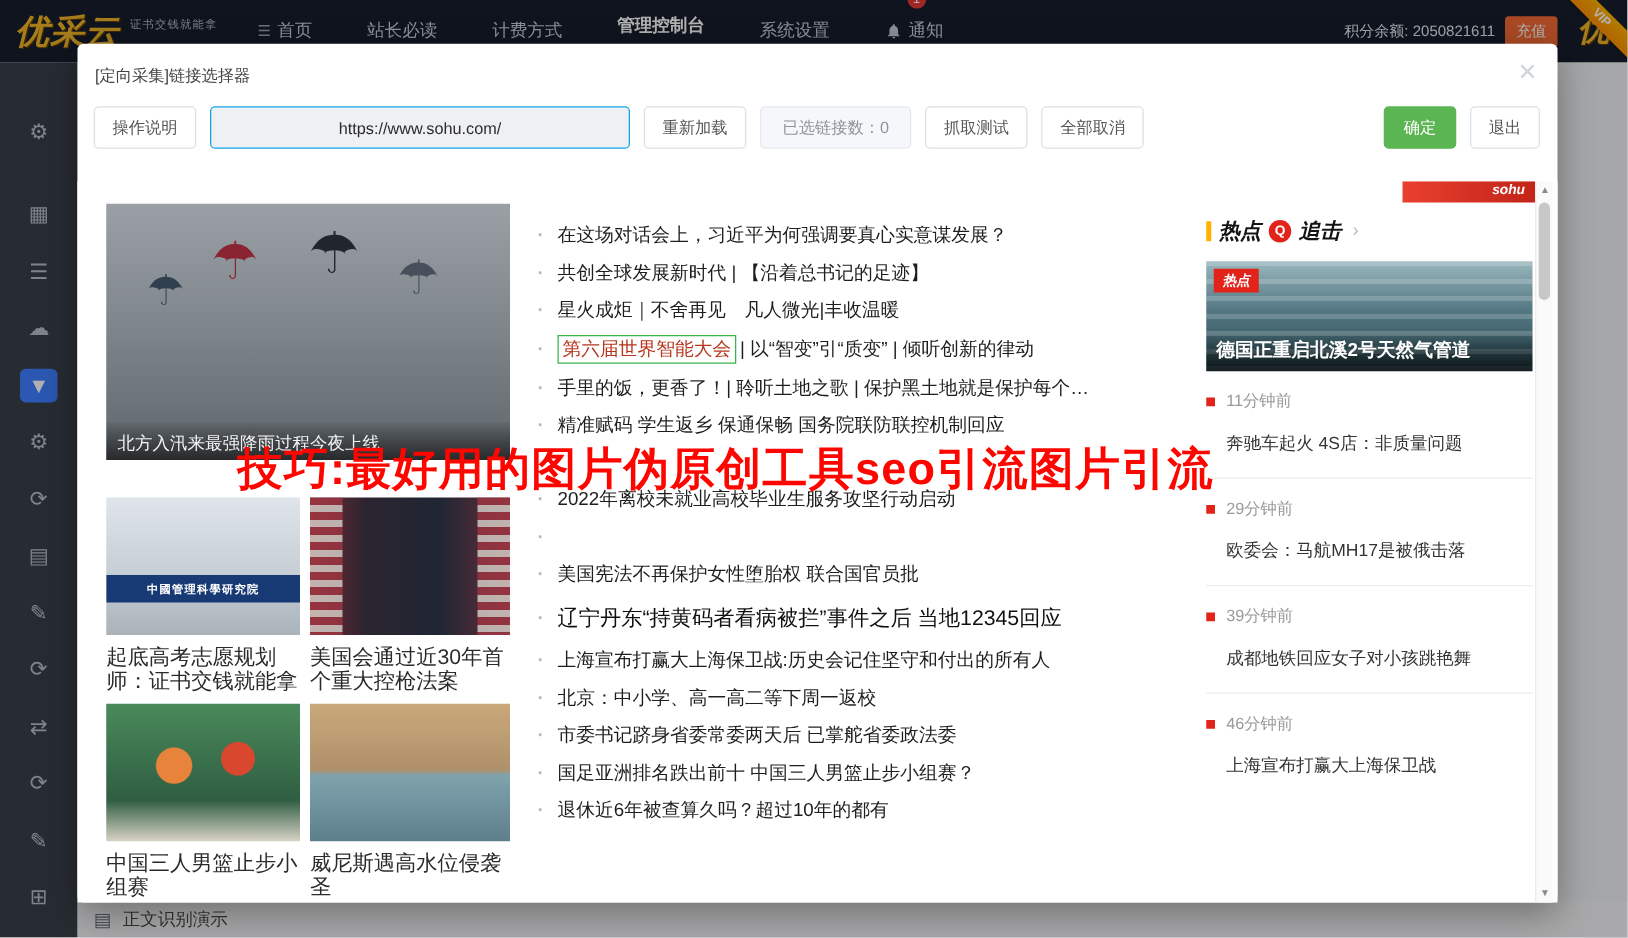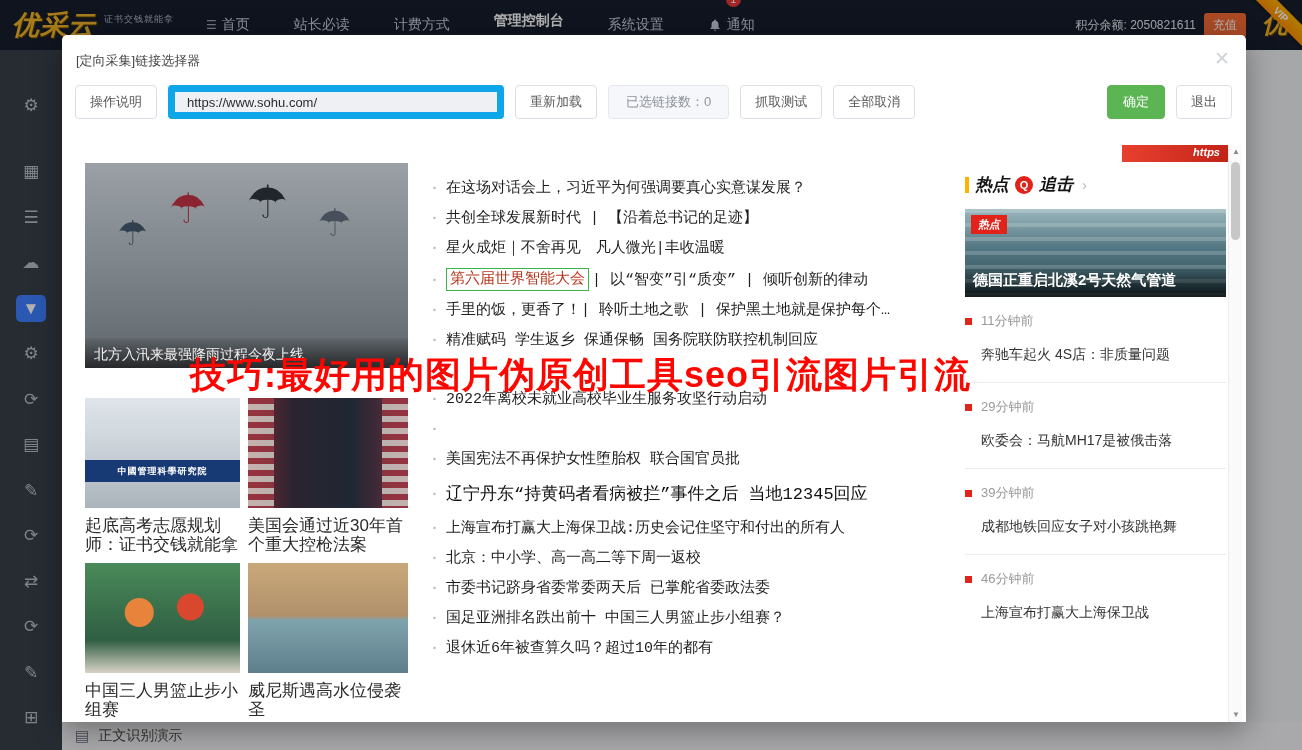--- a/index.html
+++ b/index.html
@@ -32,21 +32,21 @@
   .bottom-row .s-icon2 { color:#6b7280; font-size:15px; }
 
   .overlay { position:absolute; inset:0; background:rgba(0,0,0,.3); z-index:10; }
 
   
   .modal { position:absolute; left:62px; top:35px; width:1184px; height:687px; background:#fff; border-radius:5px; box-shadow:0 8px 30px rgba(0,0,0,.35); z-index:20; }
   .modal-title { font-size:13px; color:#444; padding:17px 0 0 14px; }
   .modal-close { position:absolute; top:14px; right:16px; font-size:19px; color:#cfd4da; cursor:pointer; line-height:1; }
   .m-toolbar { display:flex; align-items:center; gap:11px; padding:15px 14px 0 13px; }
   .btn { height:34px; padding:0 14px; border:1px solid #dcdfe6; border-radius:4px; background:#fff; color:#555; font-size:13px; cursor:pointer; white-space:nowrap; }
-  .url-input { width:336px; height:34px; background:#eef0f4; border:7px solid #0ea5e9; border-radius:4px; padding:0 12px; font-size:13px; color:#2c2c2c; }
+  .url-input { width:336px; height:34px; background:#eef0f4; border:1px solid #0ea5e9; border-radius:4px; padding:0 12px; font-size:13px; color:#2c2c2c;text-align:center; }
   .count-box { height:34px; line-height:32px; padding:0 17px; background:#f5f7fa; border:1px solid #e4e7ed; border-radius:4px; color:#8f949b; font-size:13px; }
   .spacer { flex:1; }
   .btn-confirm { background:#5ab552; border-color:#5ab552; color:#fff; padding:0 15px; }
 
   
   .page-area { position:absolute; top:110px; left:0; right:0; bottom:0; background:#fff; overflow:hidden; }
 
   .banner { position:absolute; left:1060px; top:0; width:106px; height:17px; background:linear-gradient(90deg,#e8402f,#c22418); color:#fff; font-size:11px; font-style:italic; font-weight:bold; text-align:right; padding:1px 8px 0 0; }
 
   .hero { position:absolute; left:23px; top:18px; width:323px; height:205px; overflow:hidden; cursor:pointer;
@@ -59,21 +59,21 @@
   .card-cap { margin-top:8px; font-size:17px; color:#2b2b2b; line-height:19px; }
   .img-building { background:linear-gradient(180deg,#dfe5ea 0%,#c4ccd3 60%,#aab3ba 100%); }
   .sign-band { position:absolute; left:0; right:0; bottom:26px; height:22px; background:#173a75; color:#fff; font-size:9px; font-weight:bold; text-align:center; line-height:22px; letter-spacing:1px; }
   .img-biden { background:linear-gradient(90deg,#7a2c35 0%,#2b2430 28%,#1f2733 65%,#6b2c3a 100%); }
   .flagline { position:absolute; top:0; bottom:0; width:26px; background:repeating-linear-gradient(180deg,#9e3642 0 6px,#d8d3cc 6px 12px); opacity:.8; }
   .img-basket { background:radial-gradient(circle at 35% 45%, #e8833c 0 14px, transparent 15px), radial-gradient(circle at 68% 40%, #d9472f 0 13px, transparent 14px), linear-gradient(180deg,#4a8a5a 0%,#2f5e42 70%,#d8d2c6 100%); }
   .img-venice { background:linear-gradient(180deg,#c9a97a 0%,#b0906a 48%,#7fa3ad 52%,#5d7f8c 100%); }
   .img-pipes { background:repeating-linear-gradient(180deg, rgba(255,255,255,.18) 0 4px, transparent 4px 14px), linear-gradient(180deg,#9ab7bd 0%,#527682 45%,#2b4a52 100%); }
 
   .news-col { position:absolute; left:368px; top:33px; width:540px; }
-  .nrow { display:flex; align-items:flex-end; margin-bottom:9px;font-family:Liberation Mono, monospace; }
+  .nrow { display:flex; align-items:center; margin-bottom:9px; }
   .ndot { width:16px; color:#b9b9b9; font-size:15px; line-height:21px; flex:none; }
   .ndot::before { content:"·"; font-weight:bold; }
   .ntext { font-size:15px; color:#1e1e1e; line-height:21px; cursor:pointer; white-space:nowrap; }
   .boxed { border:1px solid #39b54a; color:#b5361d; padding:0 3px; margin-right:3px; }
   .nrow.gap-wm { margin-top:38px; }
   .nrow.big { margin:14px 0 13px; }
   .nrow.big .ntext { font-size:17px; color:#101010; }
 
   .watermark { position:absolute; left:128px; top:206px; width:1000px; font-size:36px; font-weight:bold; color:#fe0600; letter-spacing:1px; white-space:nowrap; z-index:6; }
 
@@ -174,21 +174,21 @@
       <span class="count-box">已选链接数：0</span>
       <button class="btn">抓取测试</button>
       <button class="btn">全部取消</button>
       <span class="spacer"></span>
       <button class="btn btn-confirm">确定</button>
       <button class="btn">退出</button>
     </div>
 
     <div class="page-area">
 
-      <div class="banner">https</div>
+      <div class="banner">sohu</div>
 
       <div class="hero">
         <span class="umb" style="left:26%;top:12%;font-size:42px;color:#8a2430;">☂</span>
         <span class="umb" style="left:50%;top:8%;font-size:46px;color:#20262c;">☂</span>
         <span class="umb" style="left:72%;top:20%;font-size:38px;color:#47505a;">☂</span>
         <span class="umb" style="left:10%;top:26%;font-size:34px;color:#31404f;">☂</span>
         <div class="hero-cap">北方入汛来最强降雨过程今夜上线</div>
       </div>
 
       <div class="card" style="left:23px;top:253px;">

